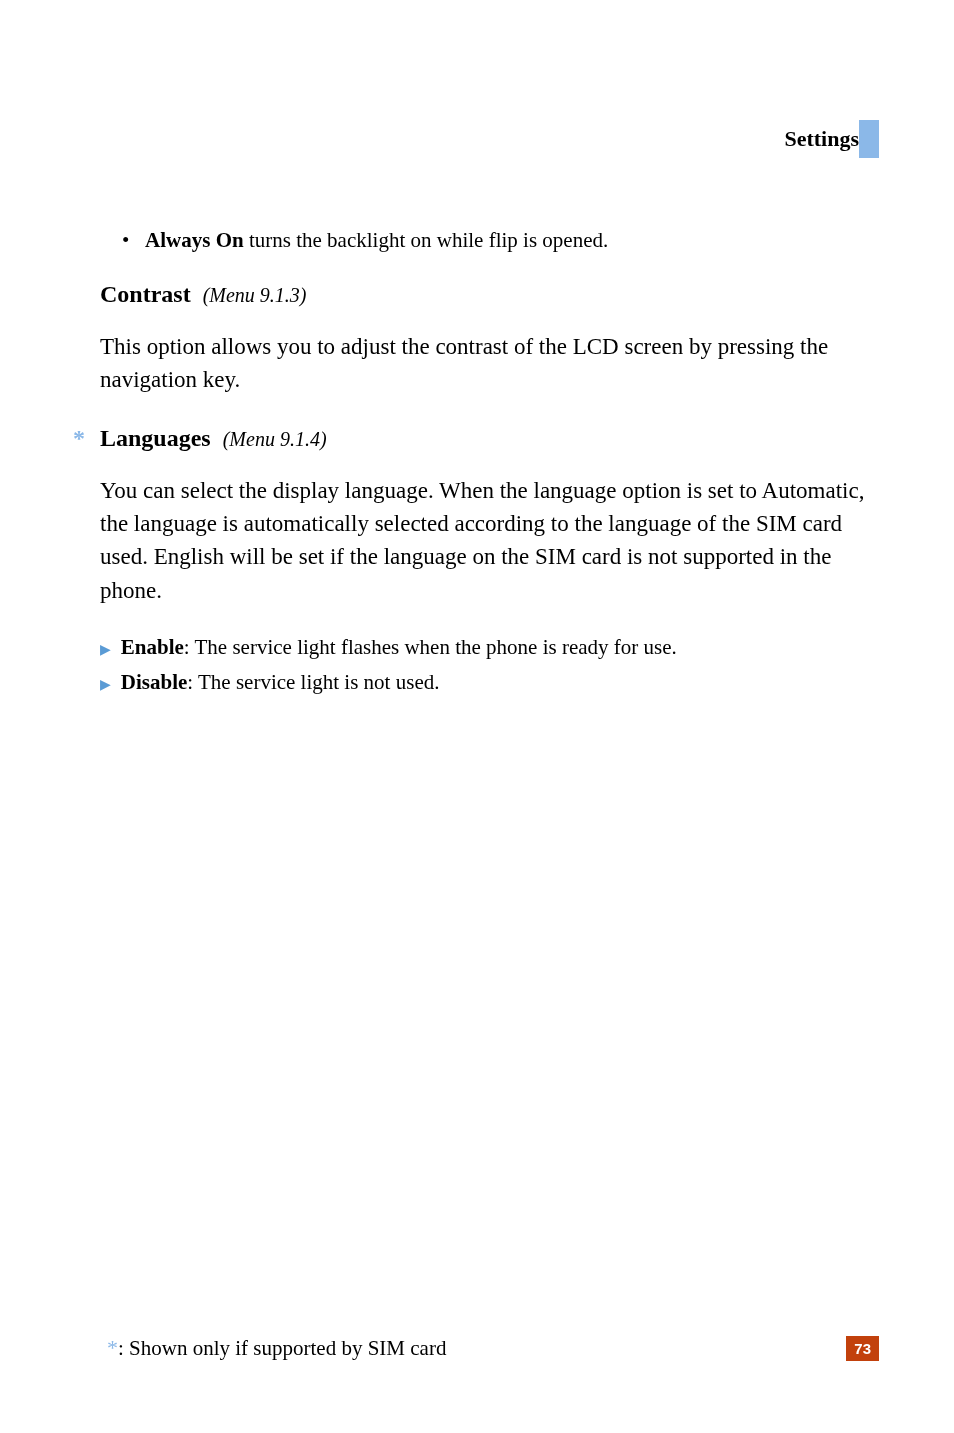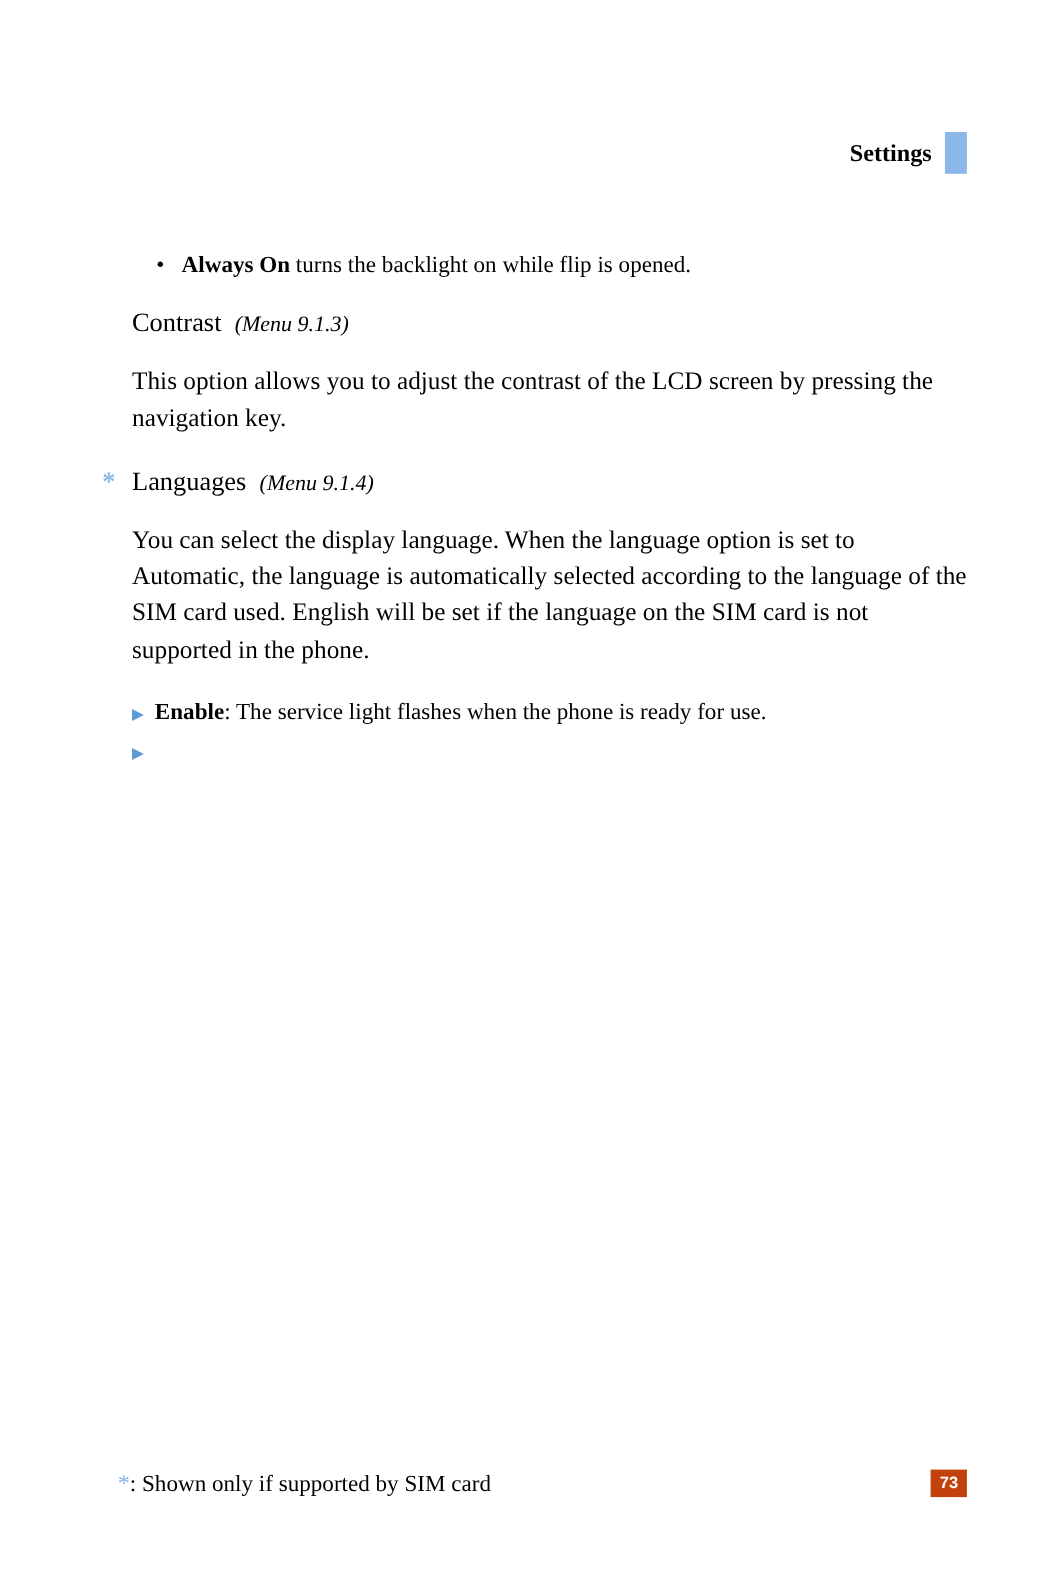--- a/index.html
+++ b/index.html
@@ -14,49 +14,49 @@
       font-family: Georgia, 'Times New Roman', serif;
       position: relative;
       color: #000000;
     }
     .header {
       position: absolute;
       top: 120px;
       right: 75px;
       display: flex;
       align-items: center;
-      gap: 12px;
+      gap: 0;
     }
     .header-title {
       font-weight: bold;
       font-size: 22px;
     }
     .header-block {
       width: 20px;
       height: 38px;
       background: #8bb8e8;
     }
     .content {
       position: absolute;
       top: 228px;
-      left: 120px;
+      left: 100px;
       right: 75px;
     }
     .bullet-line {
       font-size: 21px;
       margin-bottom: 28px;
     }
     .bullet-line .bullet {
       margin-left: 22px;
     }
     .section-heading {
       margin-bottom: 22px;
     }
     .section-heading .heading-text {
-      font-weight: normal;
+      font-weight: bold;
       font-size: 24px;
     }
     .section-heading .menu-ref {
       font-style: italic;
       font-size: 20px;
       margin-left: 8px;
       text-align: center;
     }
     .body-text {
       font-size: 23px;
@@ -146,20 +146,21 @@
 
 
 
   <div class="list-item">
     <span class="triangle-marker">▶</span>
     <span><b>Enable</b><span>: The service light flashes when the phone is ready for use.</span></span>
   </div>
 
   <div class="list-item">
     <span class="triangle-marker">▶</span>
+    <span><b>Disable</b><span>: The service light is not used.</span></span>
   </div>
 
 </div>
 
 <div class="footer">
   <div class="footer-note">
     <span class="footer-asterisk">*</span><span>:</span>
     <span>Shown only if supported by SIM card</span>
   </div>
   <div class="page-number-box">73</div>

